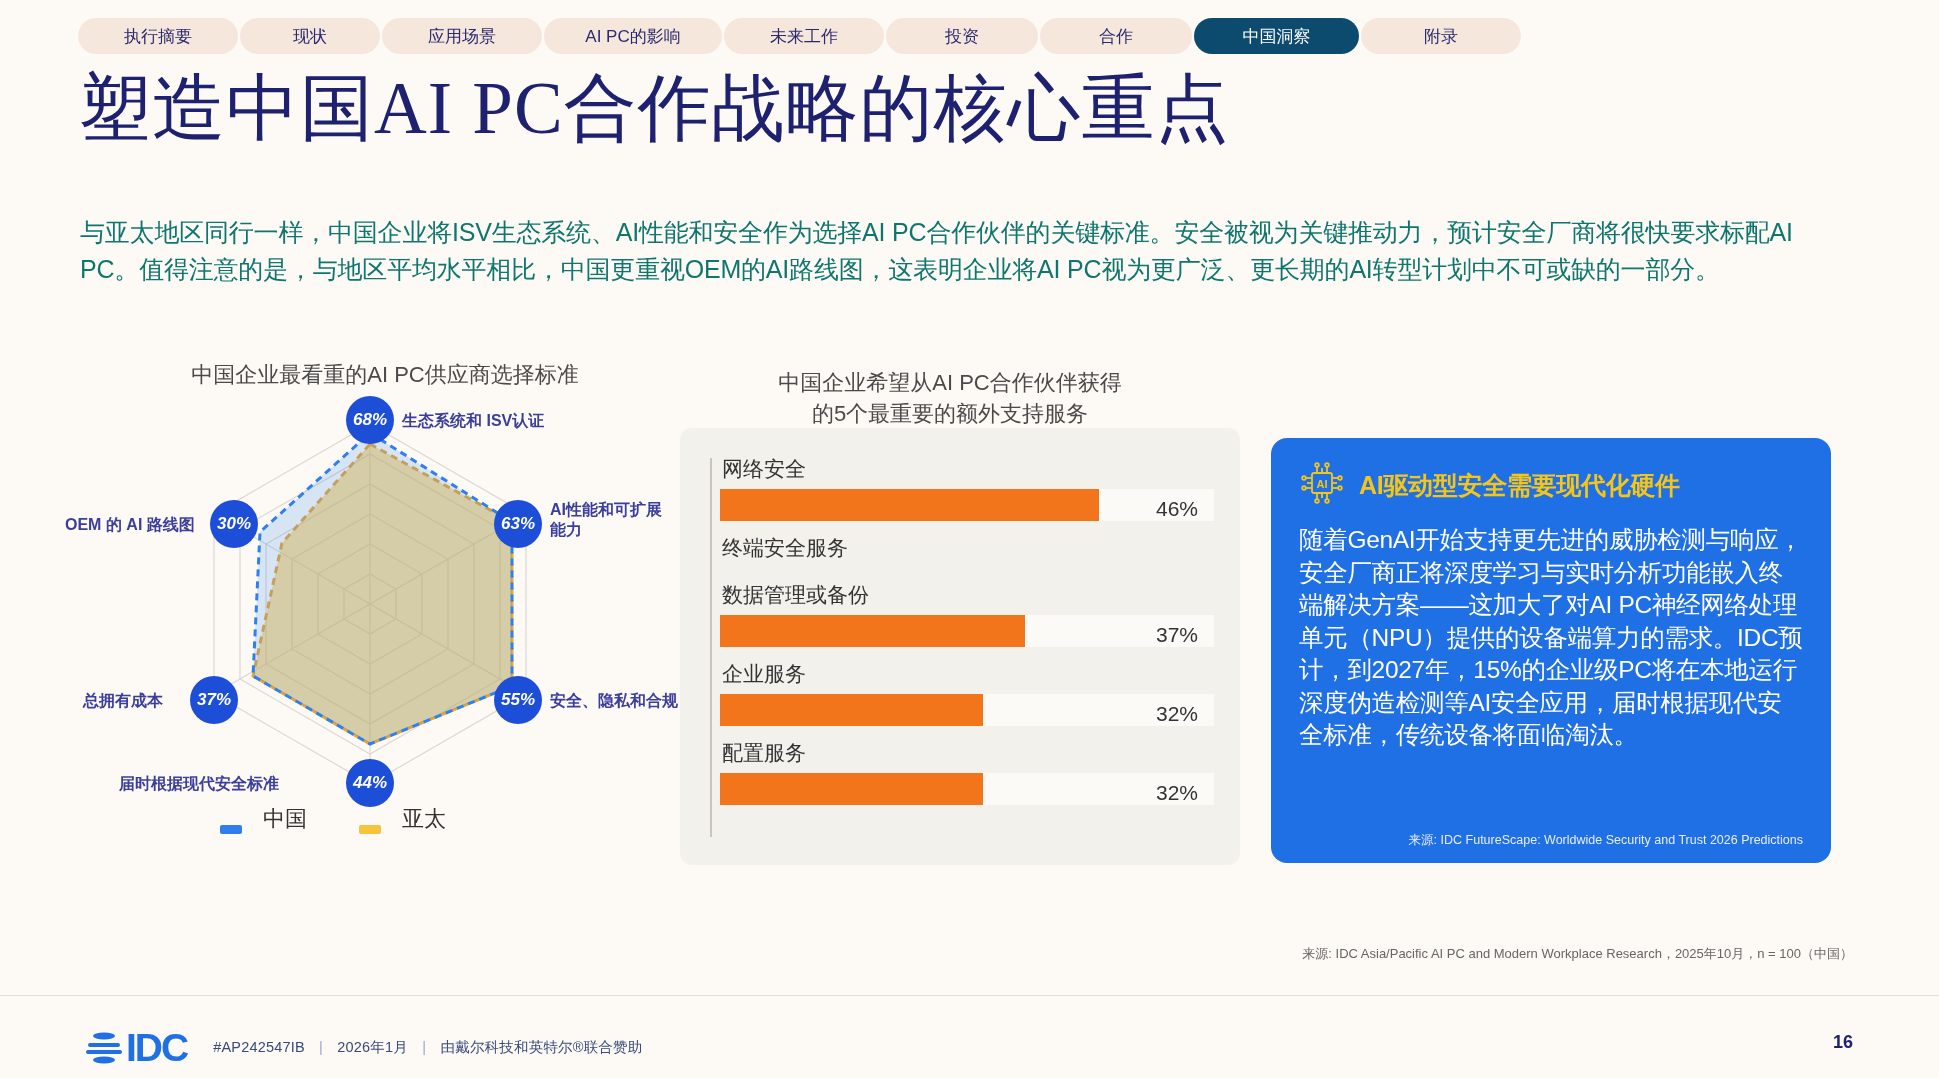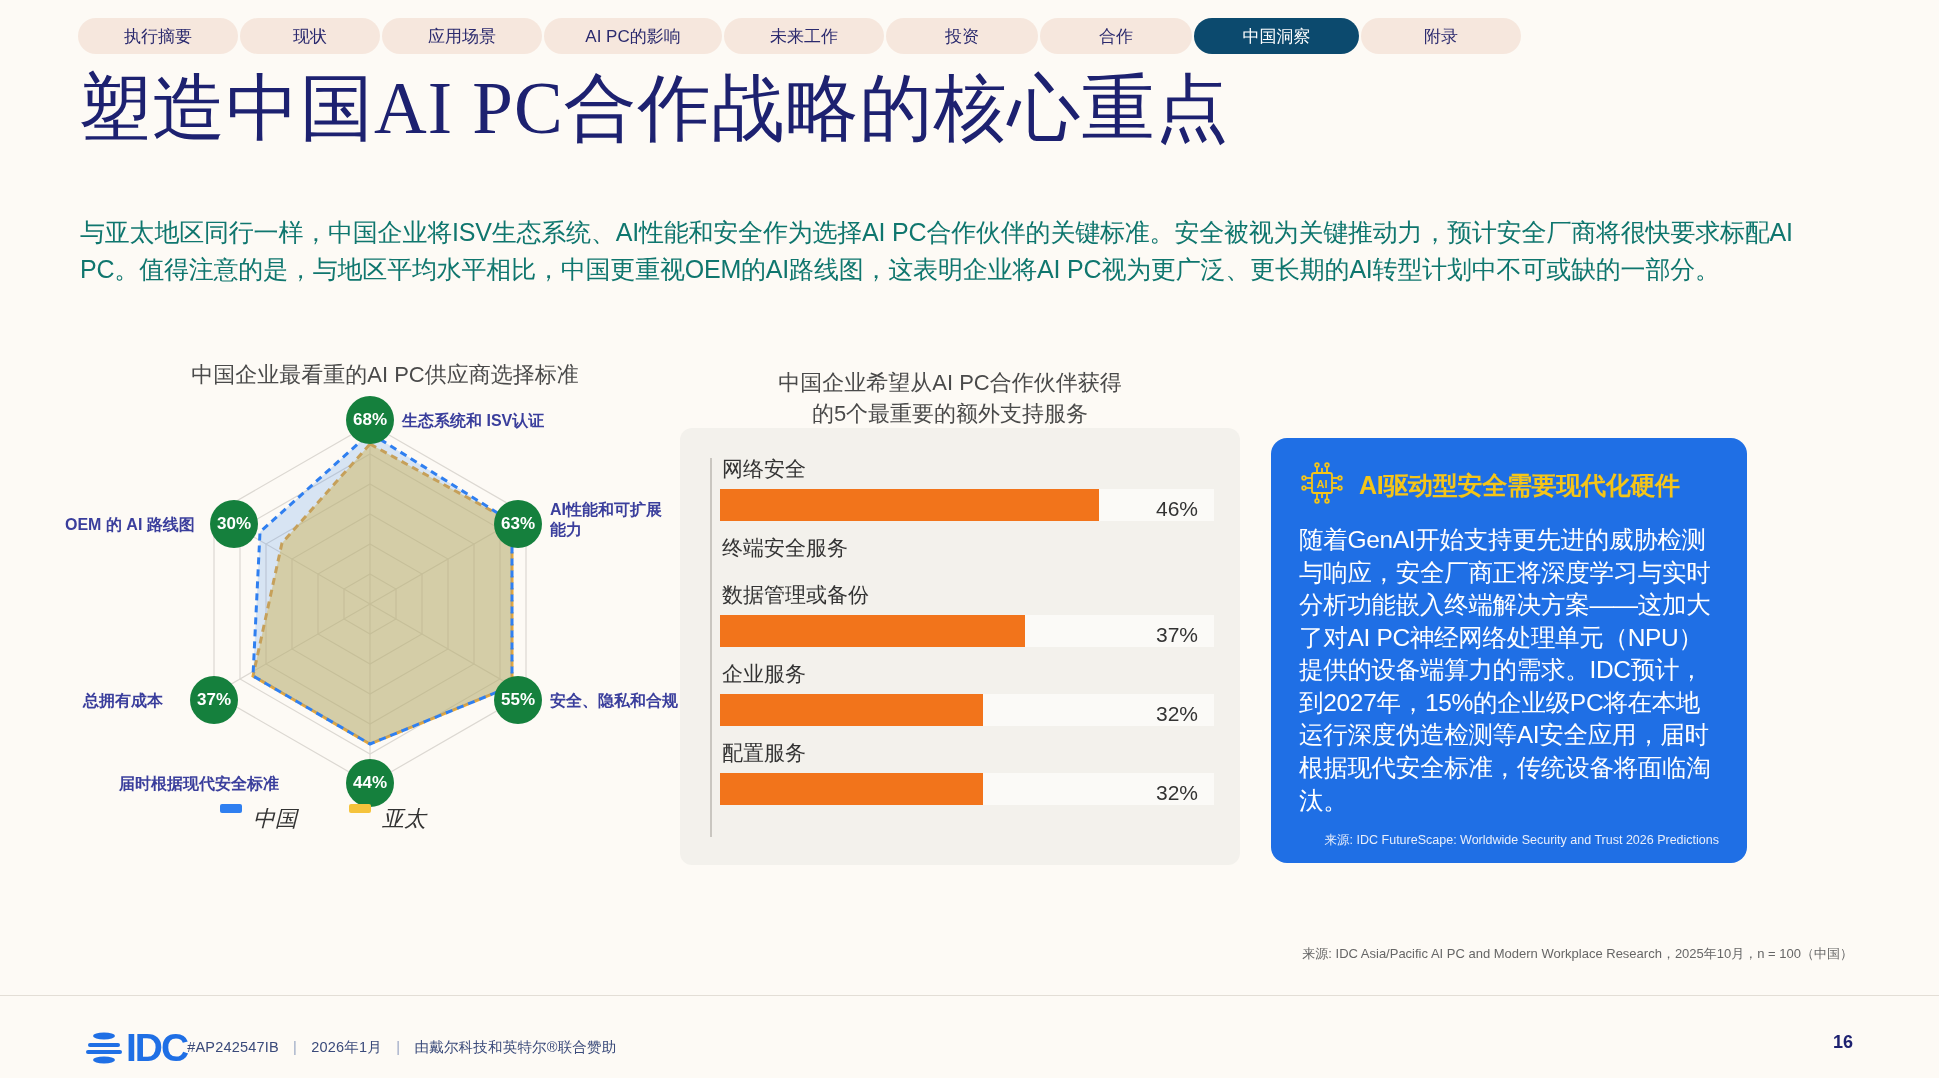--- a/index.html
+++ b/index.html
@@ -54,33 +54,33 @@
   .radar-panel { position:absolute; left:70px; top:360px; width:660px; }
   .radar-title {
     text-align:center; font-size:22px; color:#4a4a4a;
     margin-left:-30px;
   }
   .radar-wrap { position:relative; width:660px; height:430px; margin-top:14px; }
   .radar-wrap svg { position:absolute; left:0; top:0; }
   .node {
     position:absolute;
     width:48px; height:48px; border-radius:50%;
-    background:#15803d; color:#fff;
+    background:#1d4ed8; color:#fff;
     display:flex; align-items:center; justify-content:center;
-    font-size:17px; font-weight:bold;
+    font-size:17px; font-weight:bold;font-style:italic;
   }
   .node-lbl {
     position:absolute; color:#3a3e9c; font-size:16px;
     font-weight:bold; line-height:1.25; white-space:nowrap;
   }
   .legend {
     position:absolute; left:150px; top:400px;
     display:flex; gap:52px; align-items:center;
   }
-  .legend-item { display:flex; align-items:flex-start; gap:11px;font-style:italic; }
+  .legend-item { display:flex; align-items:flex-end; gap:21px; }
   .legend-swatch { width:22px; height:9px; border-radius:2px; }
   .legend-text { font-size:22px; color:#333; }
 
   
   .bar-title {
     position:absolute; left:700px; top:368px; width:500px;
     text-align:center; font-size:22px; color:#4a4a4a; line-height:1.4;
   }
   .bar-card {
     position:absolute; left:680px; top:428px;
@@ -100,21 +100,21 @@
     display:flex; align-items:flex-end;
   }
   .bar-fill { height:32px; background:#f2741b; }
   .bar-val {
     position:absolute; right:16px; font-size:21px; color:#333;
   }
 
   
   .callout {
     position:absolute; left:1271px; top:438px;
-    width:476px; height:425px;
+    width:560px; height:425px;
     background:#1f6fe5; border-radius:16px;
     padding:22px 28px 14px 28px;
     color:#ffffff;
   }
   .callout-head { display:flex; align-items:center; gap:14px; }
   .callout-title {
     color:#f5c518; font-size:25px; font-weight:bold; letter-spacing:-0.3px;
   }
   .callout-body {
     margin-top:14px; font-size:24.5px; line-height:1.33; letter-spacing:-0.3px;
@@ -128,21 +128,21 @@
   .source-note {
     position:absolute; right:86px; top:945px;
     font-size:13px; color:#666;
   }
 
   
   .footer-rule {
     position:absolute; left:0; right:0; top:995px; height:1px;
     background:#e3ded6;
   }
-  .footer { position:absolute; left:86px; top:1028px; display:flex; align-items:center; }
+  .footer { position:absolute; left:86px; top:1028px; display:flex; align-items:center; gap:26px; }
   .idc-logo { display:flex; align-items:center; gap:4px; }
   .idc-word { font-family:"Liberation Sans", sans-serif; font-size:39px; font-weight:bold;
               color:#1f6fe5; letter-spacing:-2px; line-height:1; }
   .footer-meta { font-size:14.5px; color:#3a4a7a; letter-spacing:0.2px; }
   .footer-meta .sep { color:#9aa7c4; margin:0 10px; }
   .page-num {
     position:absolute; right:86px; top:1032px;
     font-size:18px; font-weight:bold; color:#1d2170;
   }
 </style>

